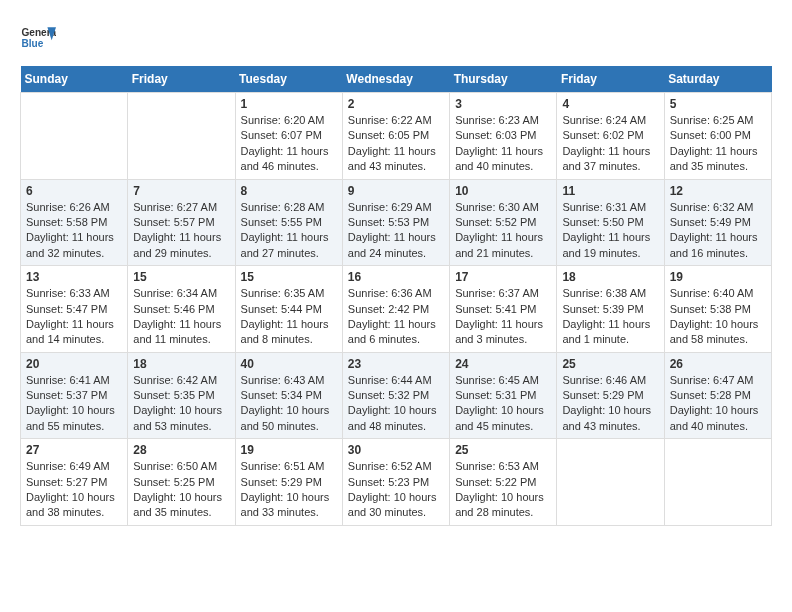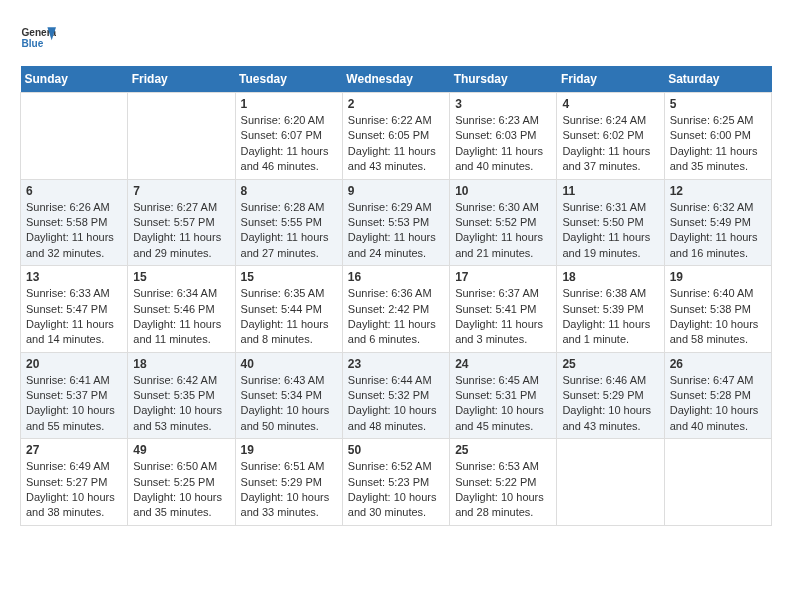--- a/index.html
+++ b/index.html
@@ -276,33 +276,33 @@
         </td>
       </tr>
       <tr>
         <td>
           <span class="day-number">27</span>
           <div class="cell-content">Sunrise: 6:49 AM
 Sunset: 5:27 PM
 Daylight: 10 hours and 38 minutes.</div>
         </td>
         <td>
-          <span class="day-number">49</span>
+          <span class="day-number">28</span>
           <div class="cell-content">Sunrise: 6:50 AM
 Sunset: 5:25 PM
 Daylight: 10 hours and 35 minutes.</div>
         </td>
         <td>
           <span class="day-number">19</span>
           <div class="cell-content">Sunrise: 6:51 AM
 Sunset: 5:29 PM
 Daylight: 10 hours and 33 minutes.</div>
         </td>
         <td>
-          <span class="day-number">50</span>
+          <span class="day-number">30</span>
           <div class="cell-content">Sunrise: 6:52 AM
 Sunset: 5:23 PM
 Daylight: 10 hours and 30 minutes.</div>
         </td>
         <td>
           <span class="day-number">25</span>
           <div class="cell-content">Sunrise: 6:53 AM
 Sunset: 5:22 PM
 Daylight: 10 hours and 28 minutes.</div>
         </td>

